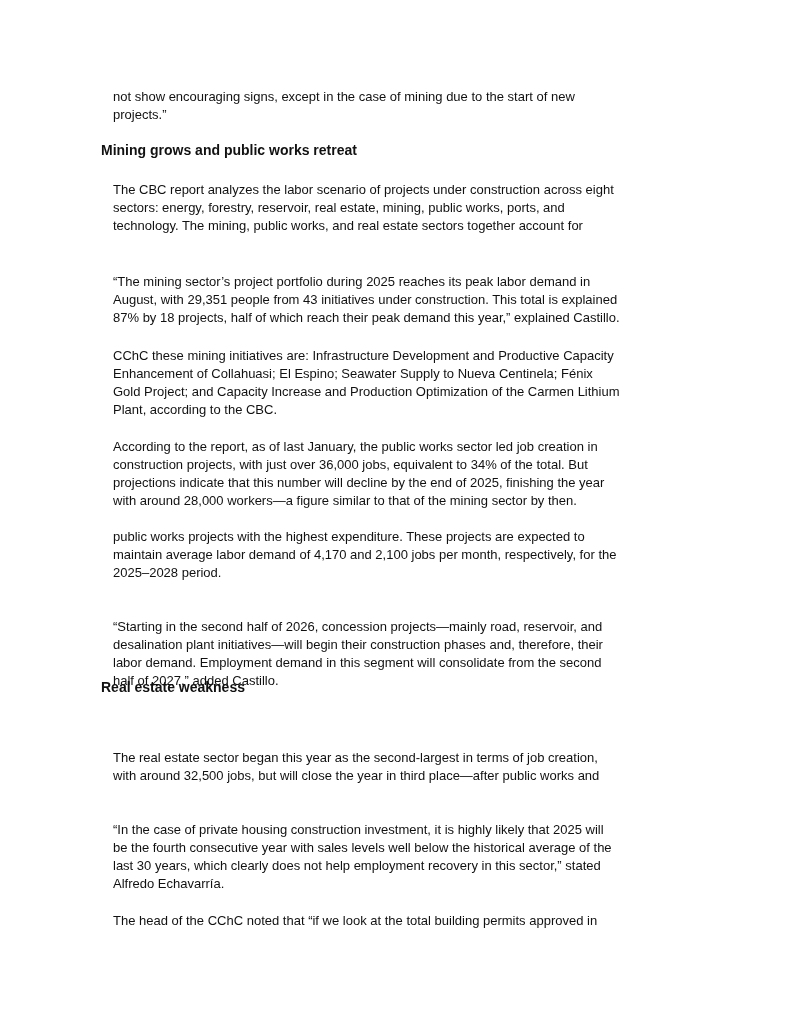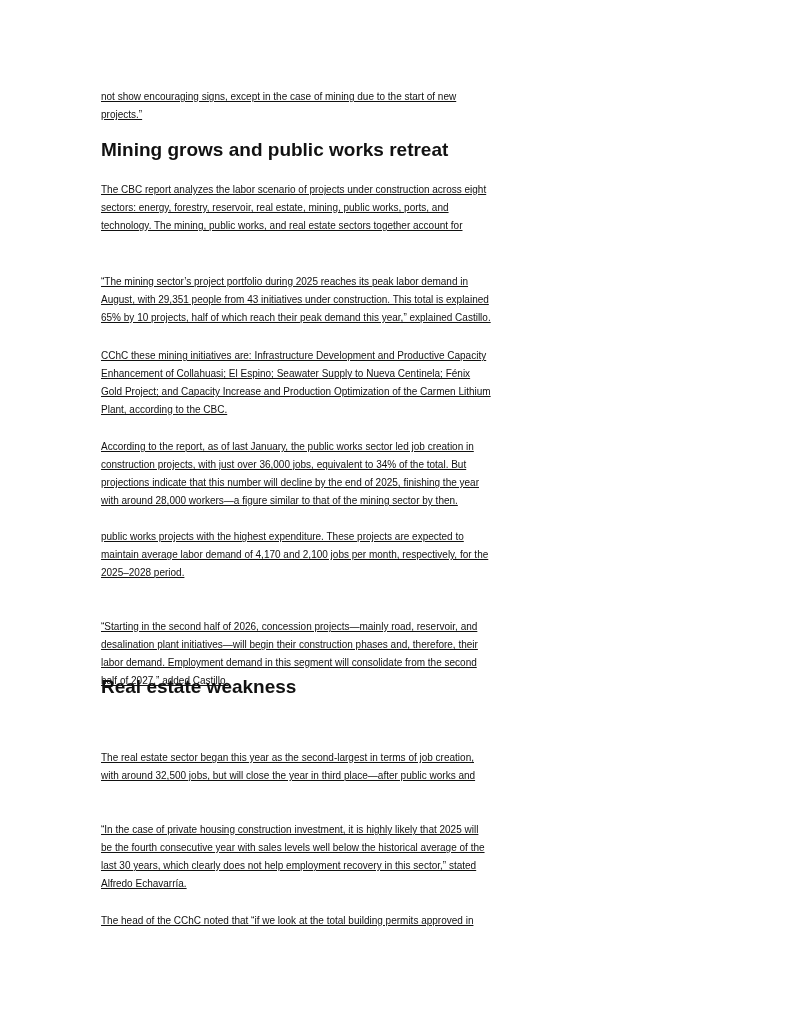--- a/index.html
+++ b/index.html
@@ -1,21 +1,21 @@
 <!DOCTYPE html>
 <html><head>
 <meta charset="utf-8">
 <style>
   html, body { margin: 0; padding: 0; background: #ffffff; }
   body { width: 800px; height: 1035px; position: relative; overflow: hidden;
          font-family: "Liberation Sans", sans-serif; color: #111111; }
   .page { position: absolute; left: 101px; top: 0; width: 620px; }
-  .para { position: absolute; left: 0; width: 620px; font-size: 10px; line-height: 18px; text-decoration: underline; }
+  .para { position: absolute; left: 12px; width: 620px; font-size: 13px; line-height: 18px; }
   .line { display: block; white-space: nowrap; }
-  .heading { position: absolute; left: 0; font-size: 19px; font-weight: bold; line-height: 22px; white-space: nowrap; }
+  .heading { position: absolute; left: 0; font-size: 14px; font-weight: bold; line-height: 22px; white-space: nowrap; }
 </style>
 </head>
 <body>
 
 <div class="page">
 
   <div class="para" style="top:88px">
     <span class="line">not show encouraging signs, except in the case of mining due to the start of new</span>
     <span class="line">projects.”</span>
   </div>
@@ -24,21 +24,21 @@
 
   <div class="para" style="top:181px">
     <span class="line">The CBC report analyzes the labor scenario of projects under construction across eight</span>
     <span class="line">sectors: energy, forestry, reservoir, real estate, mining, public works, ports, and</span>
     <span class="line">technology. The mining, public works, and real estate sectors together account for</span>
   </div>
 
   <div class="para" style="top:273px">
     <span class="line">“The mining sector’s project portfolio during 2025 reaches its peak labor demand in</span>
     <span class="line">August, with 29,351 people from 43 initiatives under construction. This total is explained</span>
-    <span class="line">65% by 10 projects, half of which reach their peak demand this year,” explained Castillo.</span>
+    <span class="line">87% by 18 projects, half of which reach their peak demand this year,” explained Castillo.</span>
   </div>
 
   <div class="para" style="top:347px">
     <span class="line">CChC these mining initiatives are: Infrastructure Development and Productive Capacity</span>
     <span class="line">Enhancement of Collahuasi; El Espino; Seawater Supply to Nueva Centinela; Fénix</span>
     <span class="line">Gold Project; and Capacity Increase and Production Optimization of the Carmen Lithium</span>
     <span class="line">Plant, according to the CBC.</span>
   </div>
 
   <div class="para" style="top:438px">

